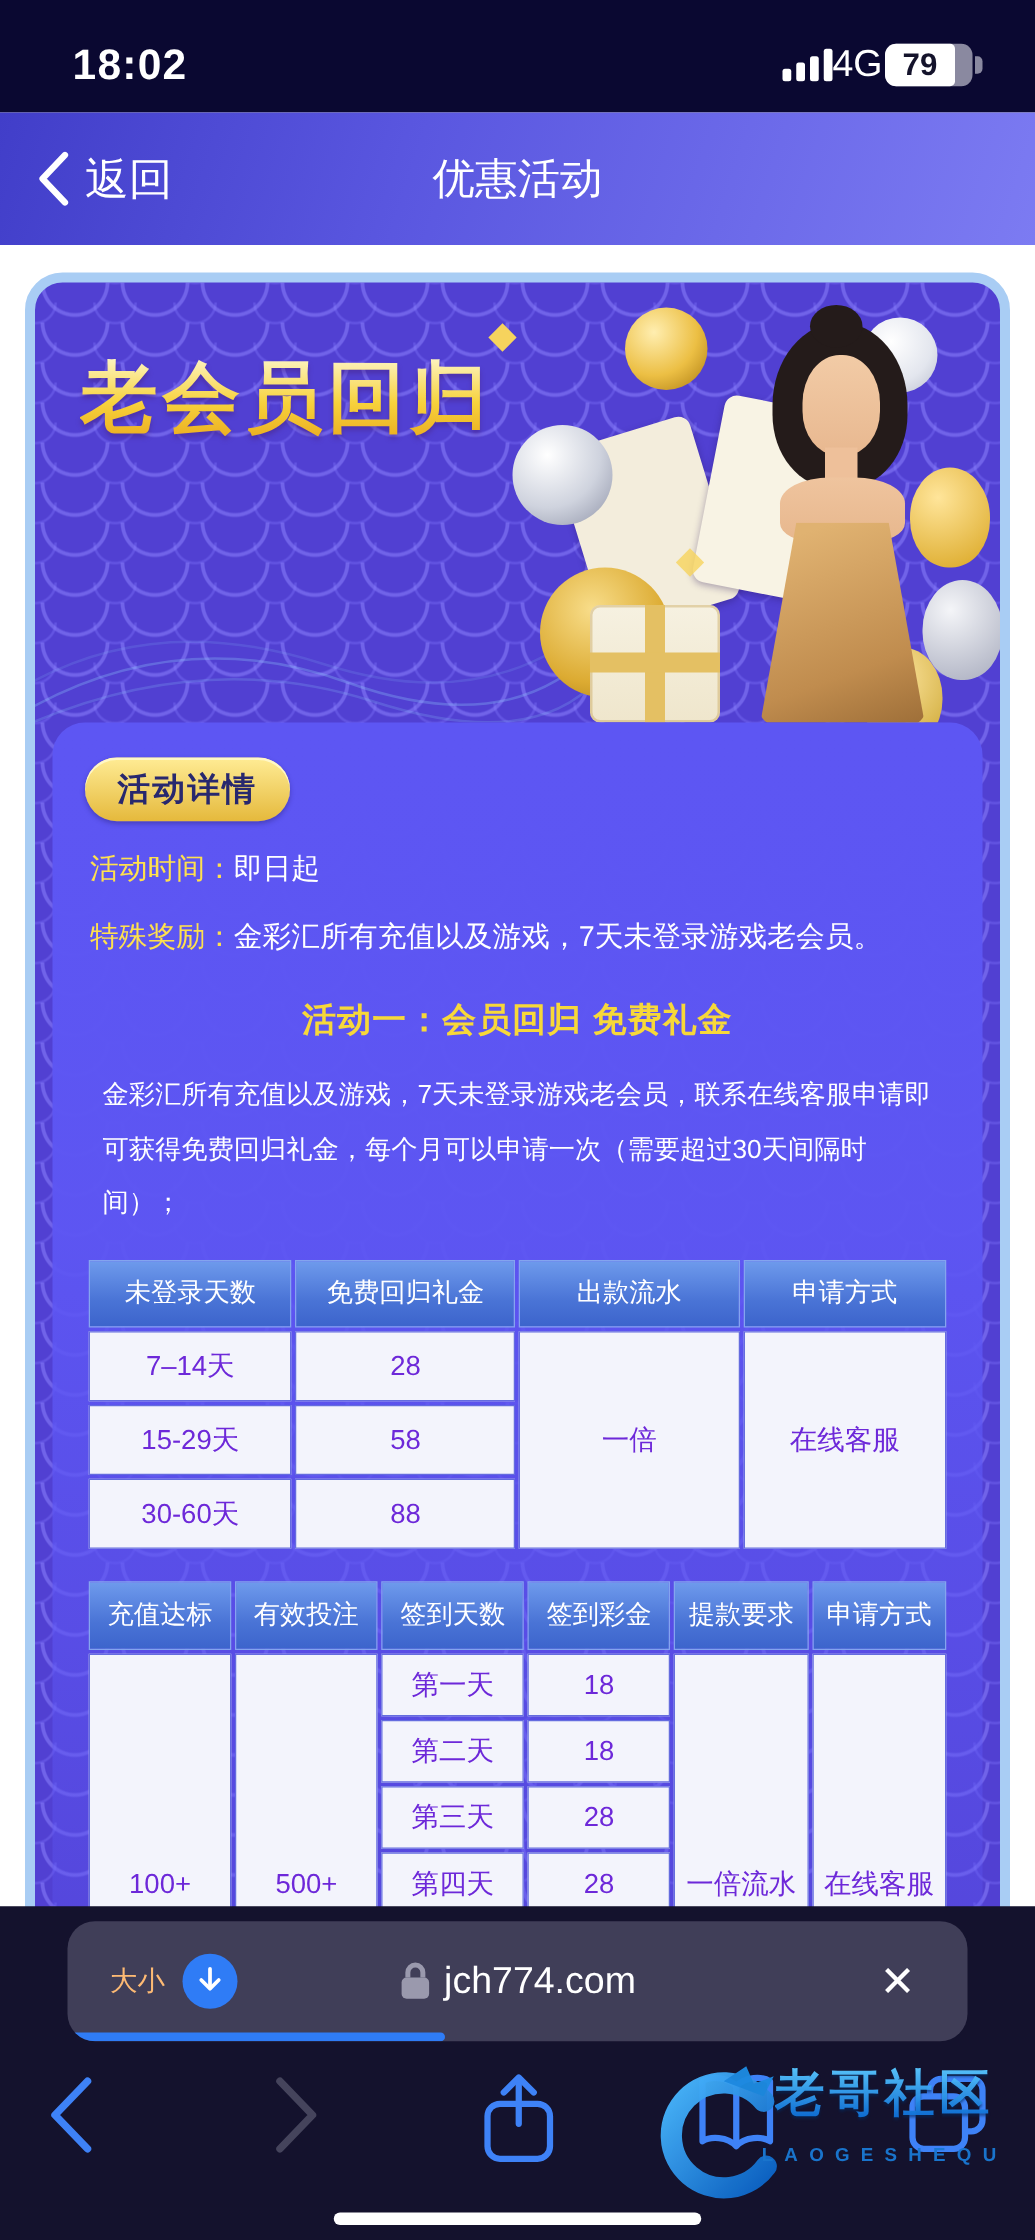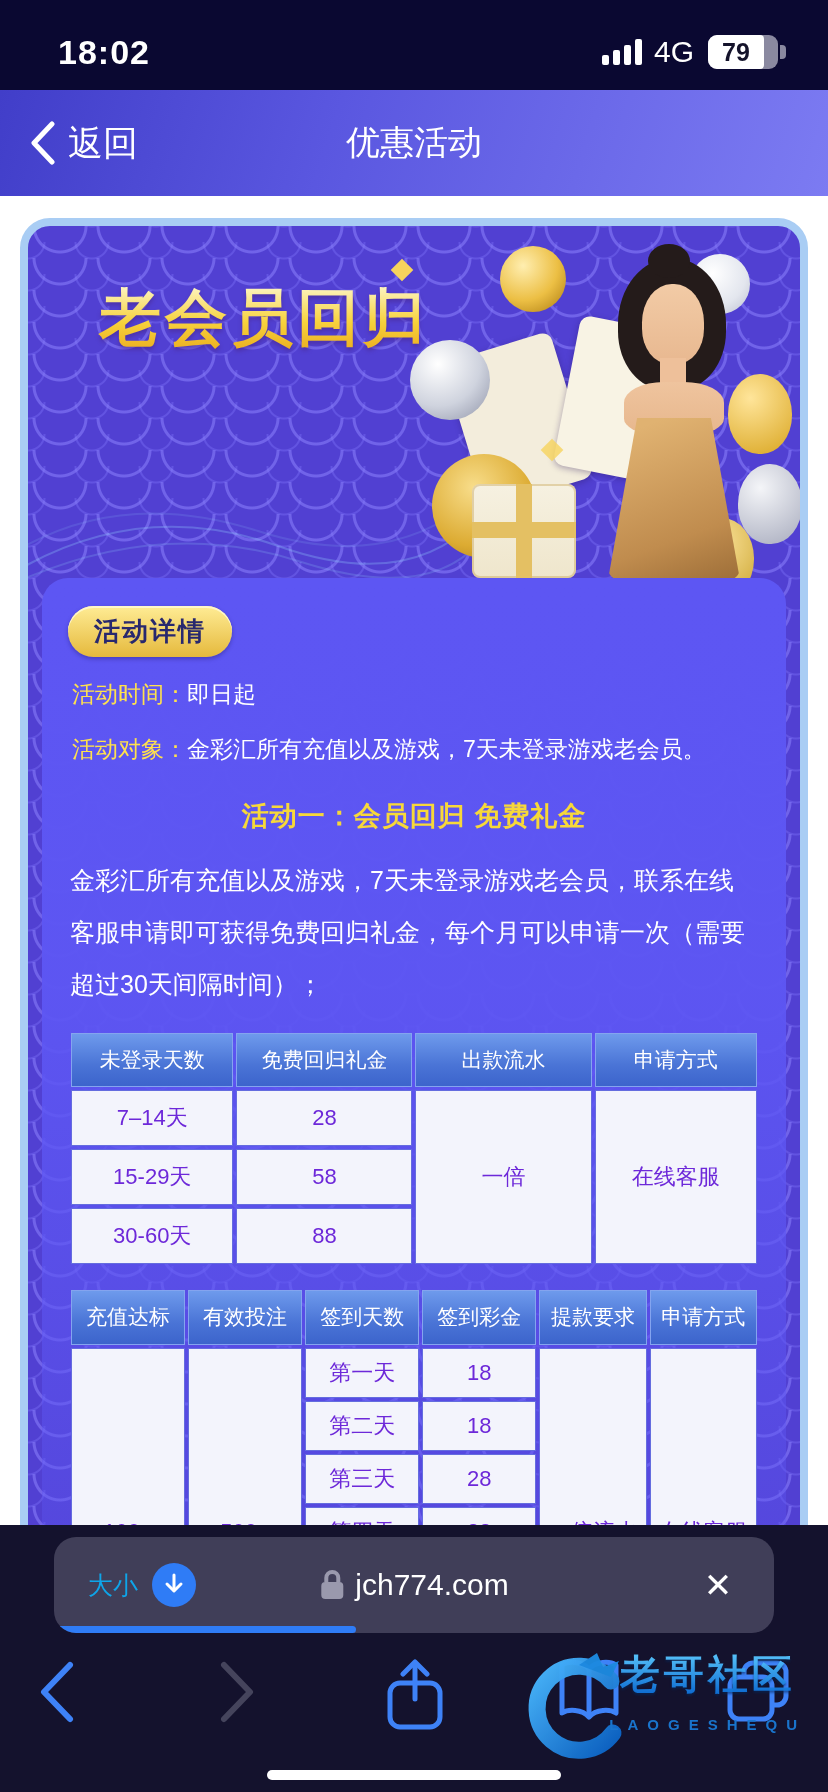--- a/index.html
+++ b/index.html
@@ -9,21 +9,21 @@
     font-family:"Liberation Sans","DejaVu Sans",sans-serif;
   }
 
   
   .status-bar {
     height:90px; background:#0a0831; color:#fff;
     display:flex; align-items:center; justify-content:space-between;
     padding:14px 50px 0 58px;
   }
   .time { font-size:34px; font-weight:700; letter-spacing:1px; }
-  .status-right { display:flex; align-items:center; gap:12px; }
+  .status-right { display:flex; align-items:center; }
   .sig { display:flex; align-items:flex-end; gap:4px; }
   .sig i { display:block; width:7px; background:#fff; border-radius:2px; }
   .s1{height:10px} .s2{height:15px} .s3{height:20px} .s4{height:26px}
   .net { font-size:30px; font-weight:400; }
   .battery { position:relative; width:70px; height:34px; border-radius:9px;
     background:#8a89a0; overflow:visible; margin-left:2px; }
   .battery .fill { position:absolute; left:0; top:0; bottom:0; width:80%;
     background:#fff; border-radius:9px 4px 4px 9px;
     display:flex; align-items:center; justify-content:center; }
   .battery .fill b { font-size:25px; color:#14132b; font-weight:700; }
@@ -48,21 +48,21 @@
     background-image:
       radial-gradient(circle at 50% 0%, rgba(255,255,255,0) 24px, rgba(138,128,252,.55) 25px, rgba(138,128,252,.55) 27px, rgba(255,255,255,0) 28px),
       radial-gradient(circle at 50% 0%, rgba(255,255,255,0) 15px, rgba(120,108,245,.45) 16px, rgba(120,108,245,.45) 17px, rgba(255,255,255,0) 18px);
     background-size:64px 32px, 64px 32px;
     background-position:0 0, 32px 16px;
   }
 
   
   .banner { position:relative; height:352px; overflow:hidden; }
   .banner-title {
-    position:absolute; left:36px; top:50px; width:400px; text-align:center;
+    position:absolute; left:36px; top:50px; width:400px; text-align:left;
     font-size:62px; font-weight:900; letter-spacing:4px;
     background:linear-gradient(180deg,#fdf7cf 8%,#f7d23c 55%,#e9a81c 95%);
     -webkit-background-clip:text; background-clip:text; color:transparent;
     filter:drop-shadow(0 3px 2px rgba(70,30,120,.45));
   }
   .vip-pill {
     position:absolute; left:92px; top:162px; width:290px; height:52px;
     background:linear-gradient(180deg,#2b2f72,#171c50);
     border:2px solid #c9a44a; border-radius:10px;
     clip-path:polygon(5% 0,95% 0,100% 50%,95% 100%,5% 100%,0 50%);
@@ -130,21 +130,21 @@
   .badge {
     display:inline-block; padding:8px 26px; border-radius:28px;
     background:linear-gradient(180deg,#ffec95,#e5b93c);
     box-shadow:inset 0 2px 0 #fff7c8, 0 2px 4px rgba(30,20,90,.35);
     color:#28286e; font-size:26px; font-weight:700; letter-spacing:2px;
   }
   .kv { margin:20px 4px 0; font-size:23px; color:#fff; line-height:1.5; }
   .kv .k { color:#ffe14d; }
   .section { margin:32px 0 20px; text-align:center;
     color:#f7d839; font-size:27px; font-weight:700; letter-spacing:1px; }
-  .para { margin:0 2px; color:#fff; font-size:25px; line-height:2.08; }
+  .para { margin:0 14px; color:#fff; font-size:21px; line-height:2.08; }
 
   table { width:100%; table-layout:fixed; border-collapse:separate; border-spacing:3px;
     margin:20px 0 4px; }
   th { background:linear-gradient(180deg,#6e9aec 0%,#4a74d6 60%,#3c64cc 100%);
     border:1px solid #84a4ef; color:#fff; font-weight:400; font-size:21px;
     padding:12px 2px; line-height:1.35; }
   td { background:#f3f4fc; border:1px solid #646cdf; color:#6d28d9;
     font-size:22px; text-align:center; padding:9px 4px; }
   .t-act1 td { padding:12px 4px; }
   .sp-table { margin-top:4px; }
@@ -155,21 +155,21 @@
   .bottom {
     position:absolute; left:0; top:1525px; width:828px; height:267px;
     background:#14122d; z-index:40;
   }
   .urlbar {
     position:absolute; left:54px; top:12px; width:720px; height:96px;
     background:#403e58; border-radius:22px; overflow:hidden;
     display:flex; align-items:center;
   }
   .size-ctl { display:flex; align-items:center; margin-left:34px; gap:14px; }
-  .size-lbl { font-size:25px; color:#0ea5e9; }
+  .size-lbl { font-size:22px; color:#fdba74; }
   .dl-circle { width:44px; height:44px; border-radius:50%; background:#2f7cf6;
     display:flex; align-items:center; justify-content:center; }
   .url-center { position:absolute; left:50%; transform:translateX(-50%);
     display:flex; align-items:center; gap:10px; }
   .url-text { font-size:30px; color:#fff; }
   .close-btn { position:absolute; right:26px; top:0; height:96px; width:60px;
     display:flex; align-items:center; justify-content:center;
     font-size:34px; color:#fff; font-weight:300; }
   .progress { position:absolute; left:0; bottom:0; height:7px; width:42%;
     background:#2f7cf6; border-radius:0 4px 4px 0; }
@@ -255,21 +255,21 @@
     </div>
   </div>
 
   <div class="panel">
     <span class="badge">活动详情</span>
 
     <div class="kv">
       <span class="k">活动时间：</span><span>即日起</span>
     </div>
     <div class="kv">
-      <span class="k">活动对象：</span><span>金彩汇所有充值以及游戏，7天未登录游戏老会员。</span>
+      <span class="k">特殊奖励：</span><span>金彩汇所有充值以及游戏，7天未登录游戏老会员。</span>
     </div>
 
     <div class="section">活动一：会员回归 免费礼金</div>
     <p class="para">金彩汇所有充值以及游戏，7天未登录游戏老会员，联系在线客服申请即可获得免费回归礼金，每个月可以申请一次（需要超过30天间隔时间）；</p>
 
     <table class="t-act1">
       <colgroup>
           <col style="width:24%">
           <col style="width:26%">
           <col style="width:26%">

